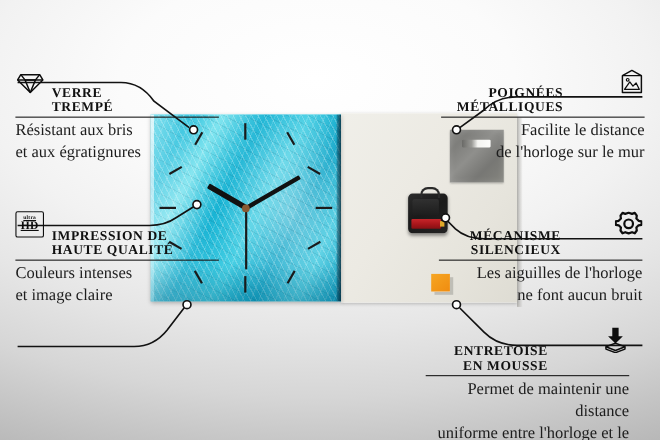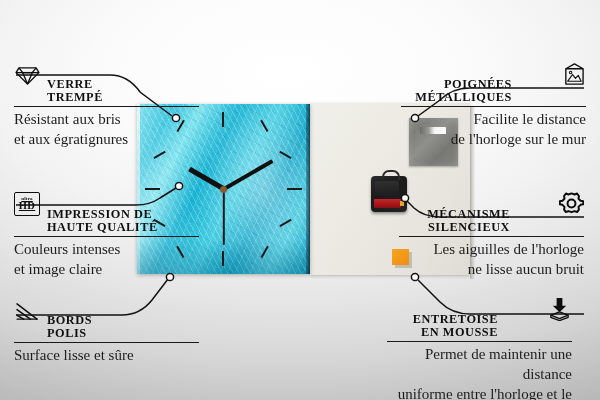--- a/index.html
+++ b/index.html
@@ -387,38 +387,20 @@
         </span>
       </span>
       <span class="title">IMPRESSION DE
 HAUTE QUALITÉ</span>
     </div>
     <div class="rule"></div>
     <div class="sub">Couleurs intenses
 et image claire</div>
   </div>
 
-  <div class="feature left" id="f-bords">
-    <div class="head">
-      <span class="ficon">
-        <svg width="25" height="21" viewBox="0 0 26 22">
-          <g stroke="currentColor" stroke-width="1.5" stroke-linecap="round">
-            <path d="M2,3 L23,19"></path>
-              <path d="M2,9 L16,19"></path>
-              <path d="M2,15 L9,19"></path>
-            <path d="M23,19 L2,19" stroke-width="1.2"></path>
-          </g>
-        </svg>
-      </span>
-      <span class="title">BORDS
-POLIS</span>
-    </div>
-    <div class="rule"></div>
-    <div class="sub">Surface lisse et sûre</div>
-  </div>
 
   <div class="feature right" id="f-poignees">
     <div class="head">
       <span class="title">POIGNÉES
 MÉTALLIQUES</span>
       <span class="ficon">
         <svg width="25" height="23" viewBox="0 0 26 24">
           <g fill="none" stroke="currentColor" stroke-width="1.4" stroke-linejoin="round">
             <path d="M5,6 H23 V22 H5 Z"></path>
             <path d="M5,6 L14,1 L23,6"></path>
@@ -441,21 +423,21 @@
         <svg width="25" height="25" viewBox="0 0 26 26">
           <g fill="none" stroke="currentColor" stroke-width="2.1" stroke-linejoin="round">
             <path d="M13,2.5 l3.2,1.1 2.6,-1.0 1.9,2.6 -0.4,2.8 2.1,2.1 2.8,0.5 0,3.3 -2.8,0.5 -2.1,2.1 0.4,2.8 -1.9,2.6 -2.6,-1.0 -3.2,1.1 -3.2,-1.1 -2.6,1.0 -1.9,-2.6 0.4,-2.8 -2.1,-2.1 -2.8,-0.5 0,-3.3 2.8,-0.5 2.1,-2.1 -0.4,-2.8 1.9,-2.6 2.6,1.0 Z"></path>
             <circle cx="13" cy="13" r="4.1"></circle>
           </g>
         </svg>
       </span>
     </div>
     <div class="rule"></div>
     <div class="sub">Les aiguilles de l'horloge
-ne lisse aucun bruit</div>
+ne font aucun bruit</div>
   </div>
 
   <div class="feature right" id="f-entretoise">
     <div class="head">
       <span class="title">ENTRETOISE
 EN MOUSSE</span>
       <span class="ficon">
         <svg width="25" height="24" viewBox="0 0 26 25">
           <g fill="currentColor">
             <path d="M10,1 h6 v8 h4 l-7,7 -7,-7 h4 Z"></path>

